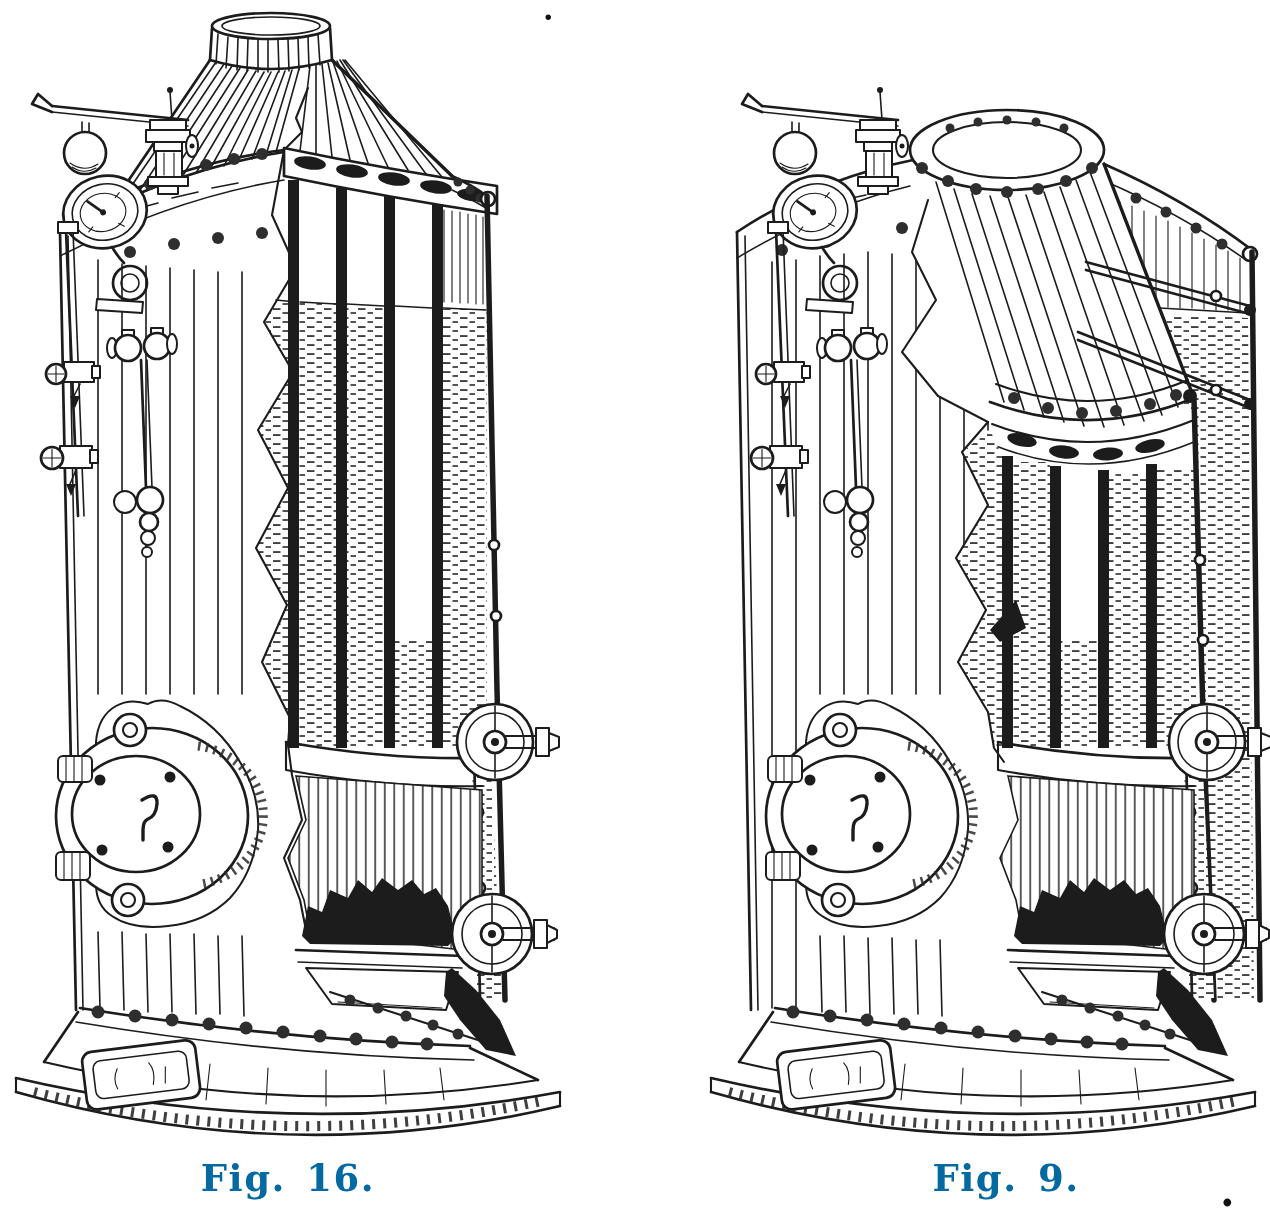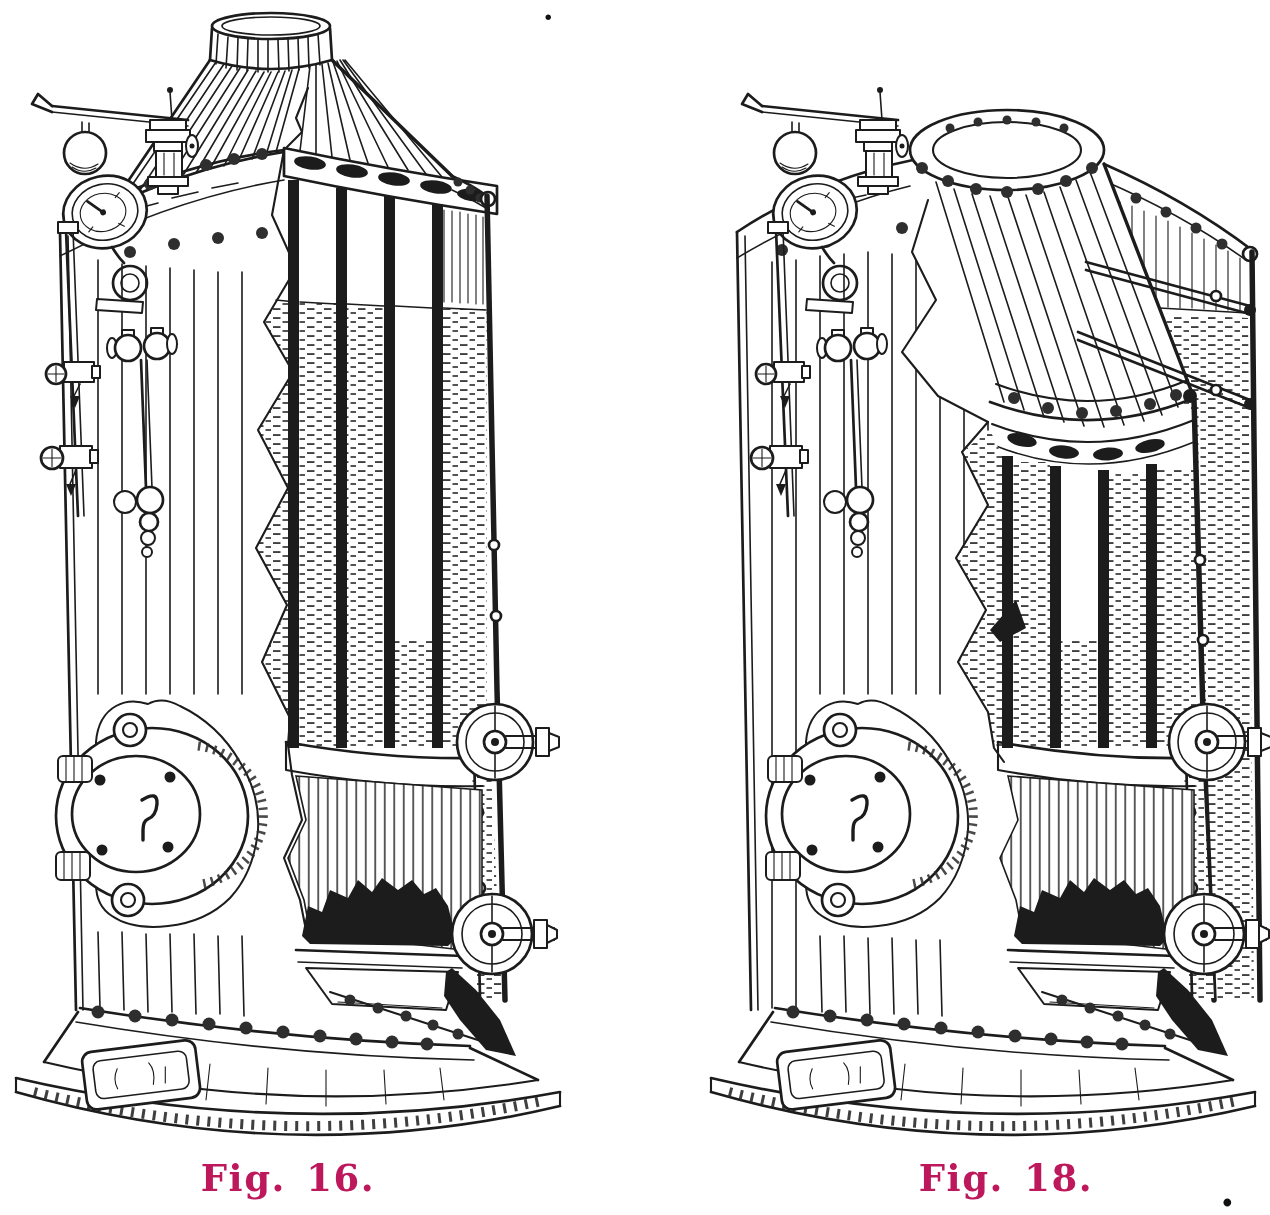--- a/index.html
+++ b/index.html
@@ -1,20 +1,20 @@
 <!DOCTYPE html>
 <html><head>
 <meta charset="utf-8">
 <style>
   html,body{margin:0;padding:0;background:#ffffff;}
   .page{position:relative;width:1270px;height:1215px;background:#ffffff;overflow:hidden;
         font-family:"DejaVu Serif","Liberation Serif",serif;}
   .plate-svg{position:absolute;left:0;top:0;}
   .caption{position:absolute;width:200px;text-align:center;font-weight:bold;font-size:37px;
-           letter-spacing:1.5px;word-spacing:6px;color:#be185d;}
+           letter-spacing:1.5px;word-spacing:6px;color:#0369a1;}
   #cap16{left:188px;top:1156px;}
   #cap17{left:906px;top:1156px;}
   .speck{position:absolute;font-weight:bold;color:#111;font-size:42px;line-height:0;}
   #speck-top{left:543px;top:10px;font-size:30px;}
   #speck-caption{left:1220px;top:1192px;}
   
   .k,.k1,.k15,.k2,.k25,.k3,.k5{stroke:#1c1c1c;fill:none;stroke-linecap:round;stroke-linejoin:round;}
   .k1{stroke-width:1.1}.k15{stroke-width:1.6}.k2,.k{stroke-width:2.1}.k25{stroke-width:2.7}
   .k3{stroke-width:3.4}.k5{stroke-width:5.5}
   .wf{fill:#ffffff;stroke:#1c1c1c;stroke-width:2;stroke-linejoin:round;}
@@ -405,18 +405,18 @@
 
   <use href="#baseg" x="695"></use>
   <use href="#valves" x="712"></use>
   <use href="#door" x="710"></use>
   <use href="#fittings" x="710"></use>
 </g>
 
 </svg>
 
 <div class="caption" id="cap16">Fig. 16.</div>
-<div class="caption" id="cap17">Fig. 18.</div>
+<div class="caption" id="cap17">Fig. 9.</div>
 
 <span class="speck" id="speck-top">.</span>
 <span class="speck" id="speck-caption">.</span>
 
 </div>
 
 </body></html>

